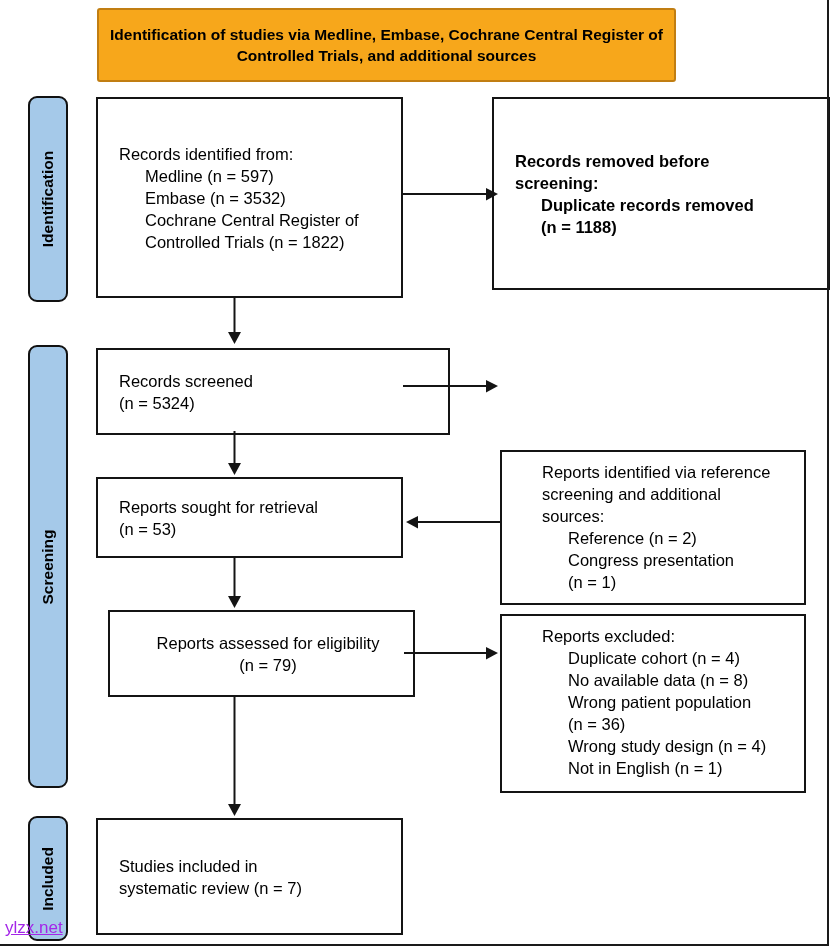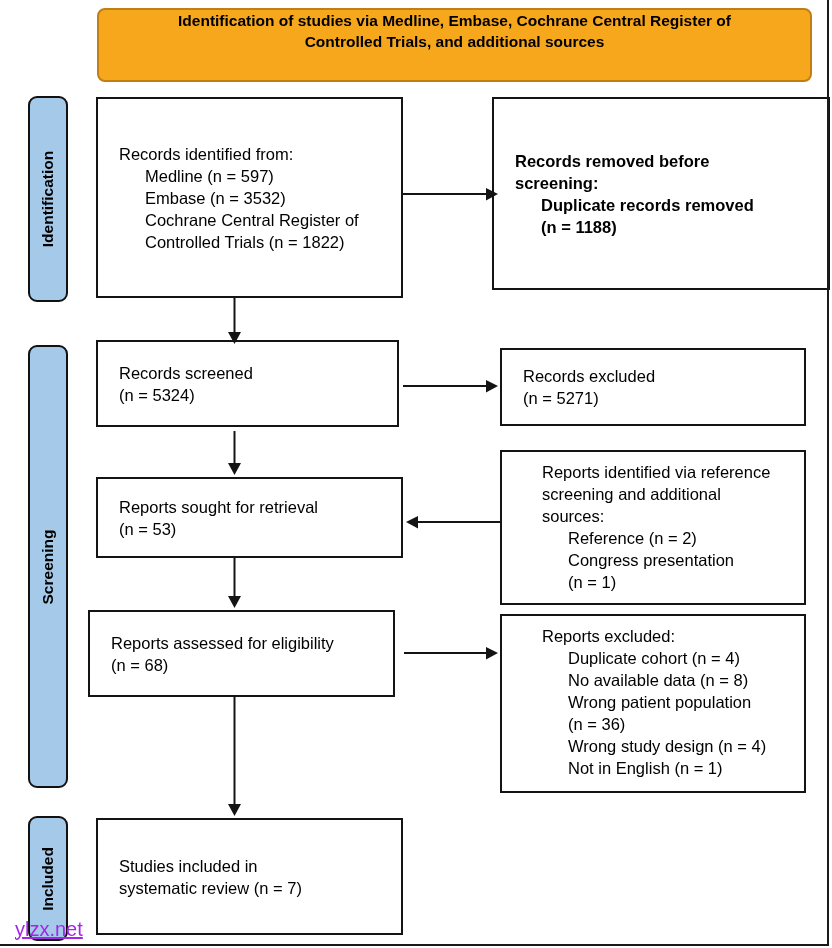--- a/index.html
+++ b/index.html
@@ -9,23 +9,23 @@
     --c-border:#141414;
     --c-arrow:#141414;
     --c-watermark:#A426E8;
   }
   html,body{margin:0;padding:0;background:#fff;}
   .canvas{
     position:relative;width:832px;height:948px;background:#ffffff;overflow:hidden;
     font-family:"Liberation Sans",sans-serif;color:#000;
   }
   .banner{
-    position:absolute;left:97px;top:8px;width:715px;height:74px;box-sizing:border-box;
-    background:var(--c-banner-fill);border:2.5px solid var(--c-banner-border);border-radius:8px;
-    display:flex;flex-direction:column;align-items:center;
+    position:absolute;left:97px;top:8px;width:579px;height:74px;box-sizing:border-box;
+    background:var(--c-banner-fill);border:2.5px solid var(--c-banner-border);border-radius:3px;
+    display:flex;flex-direction:column;justify-content:center;align-items:center;
     font-weight:bold;font-size:15.5px;line-height:21px;text-align:center;
   }
   .stage{
     position:absolute;left:28px;width:40px;box-sizing:border-box;
     background:var(--c-stage-fill);border:2.5px solid #111;border-radius:9px;
   }
   .stage .vlabel{
     position:absolute;top:50%;left:50%;
     transform:translate(-50%,-50%) rotate(-90deg);
     white-space:nowrap;font-weight:bold;font-size:15.5px;
@@ -38,32 +38,32 @@
     border:2px solid var(--c-border);
     display:flex;flex-direction:column;justify-content:center;
     padding-left:21px;padding-right:8px;
     font-size:16.5px;line-height:22px;
   }
   .box span{display:block;}
   .box .ind{padding-left:26px;}
   .box.top-align{justify-content:flex-start;padding-top:9px;padding-left:40px;}
   #box-records-identified{left:96px;top:97px;width:307px;height:201px;}
   #box-records-removed{left:492px;top:97px;width:338px;height:193px;font-weight:bold;}
-  #box-records-screened{left:96px;top:340px;width:303px;height:87px;}
+  #box-records-screened{left:96px;top:348px;width:354px;height:87px;}
   #box-records-excluded{left:500px;top:348px;width:306px;height:78px;}
   #box-reports-sought{left:96px;top:477px;width:307px;height:81px;}
   #box-reports-reference{left:500px;top:450px;width:306px;height:155px;}
-  #box-reports-assessed{left:88px;top:610px;width:307px;height:87px;}
+  #box-reports-assessed{left:108px;top:610px;width:307px;height:87px;align-items:center;}
   #box-reports-excluded{left:500px;top:614px;width:306px;height:179px;}
   #box-studies-included{left:96px;top:818px;width:307px;height:117px;}
   .arrows{position:absolute;left:0;top:0;width:832px;height:948px;pointer-events:none;}
   .frame-right{position:absolute;left:827px;top:0;height:946px;width:0;border-left:2px solid #1a1a1a;}
   .frame-bottom{position:absolute;left:0;top:944px;width:829px;height:0;border-top:2px solid #1a1a1a;}
   .watermark{
-    position:absolute;left:15px;top:918px;font-size:20px;
+    position:absolute;left:5px;top:918px;font-size:17px;
     color:var(--c-watermark);text-decoration:underline;z-index:5;
   }
 </style>
 </head>
 <body>
 
 <div class="canvas">
 
   <div class="banner">
     <span>Identification of studies via Medline, Embase, Cochrane Central Register of</span>
@@ -93,42 +93,38 @@
     <span>screening:</span>
     <span class="ind">Duplicate records removed</span>
     <span class="ind">(n = 1188)</span>
   </div>
 
   <div class="box" id="box-records-screened">
     <span>Records screened</span>
     <span>(n = 5324)</span>
   </div>
 
-  <div class="box" id="box-records-excluded">
-    <span>Records excluded</span>
-    <span>(n = 5271)</span>
-  </div>
 
   <div class="box" id="box-reports-sought">
     <span>Reports sought for retrieval</span>
     <span>(n = 53)</span>
   </div>
 
   <div class="box top-align" id="box-reports-reference">
     <span>Reports identified via reference</span>
     <span>screening and additional</span>
     <span>sources:</span>
     <span class="ind">Reference (n = 2)</span>
     <span class="ind">Congress presentation</span>
     <span class="ind">(n = 1)</span>
   </div>
 
   <div class="box" id="box-reports-assessed">
     <span>Reports assessed for eligibility</span>
-    <span>(n = 68)</span>
+    <span>(n = 79)</span>
   </div>
 
   <div class="box top-align" id="box-reports-excluded">
     <span>Reports excluded:</span>
     <span class="ind">Duplicate cohort (n = 4)</span>
     <span class="ind">No available data (n = 8)</span>
     <span class="ind">Wrong patient population</span>
     <span class="ind">(n = 36)</span>
     <span class="ind">Wrong study design (n = 4)</span>
     <span class="ind">Not in English (n = 1)</span>

